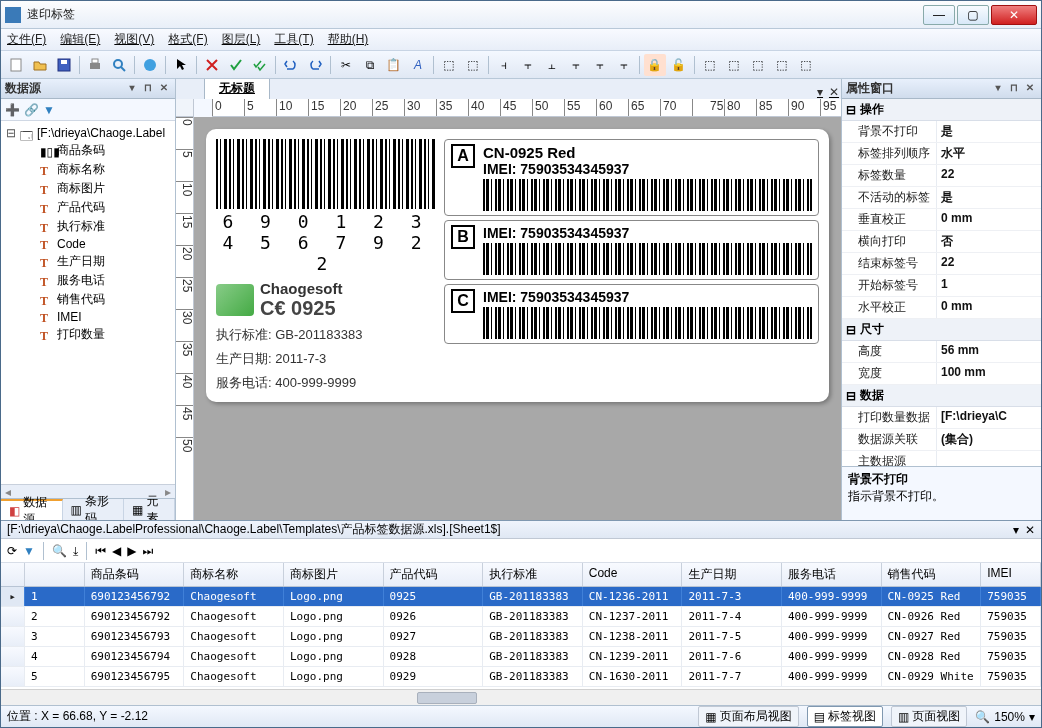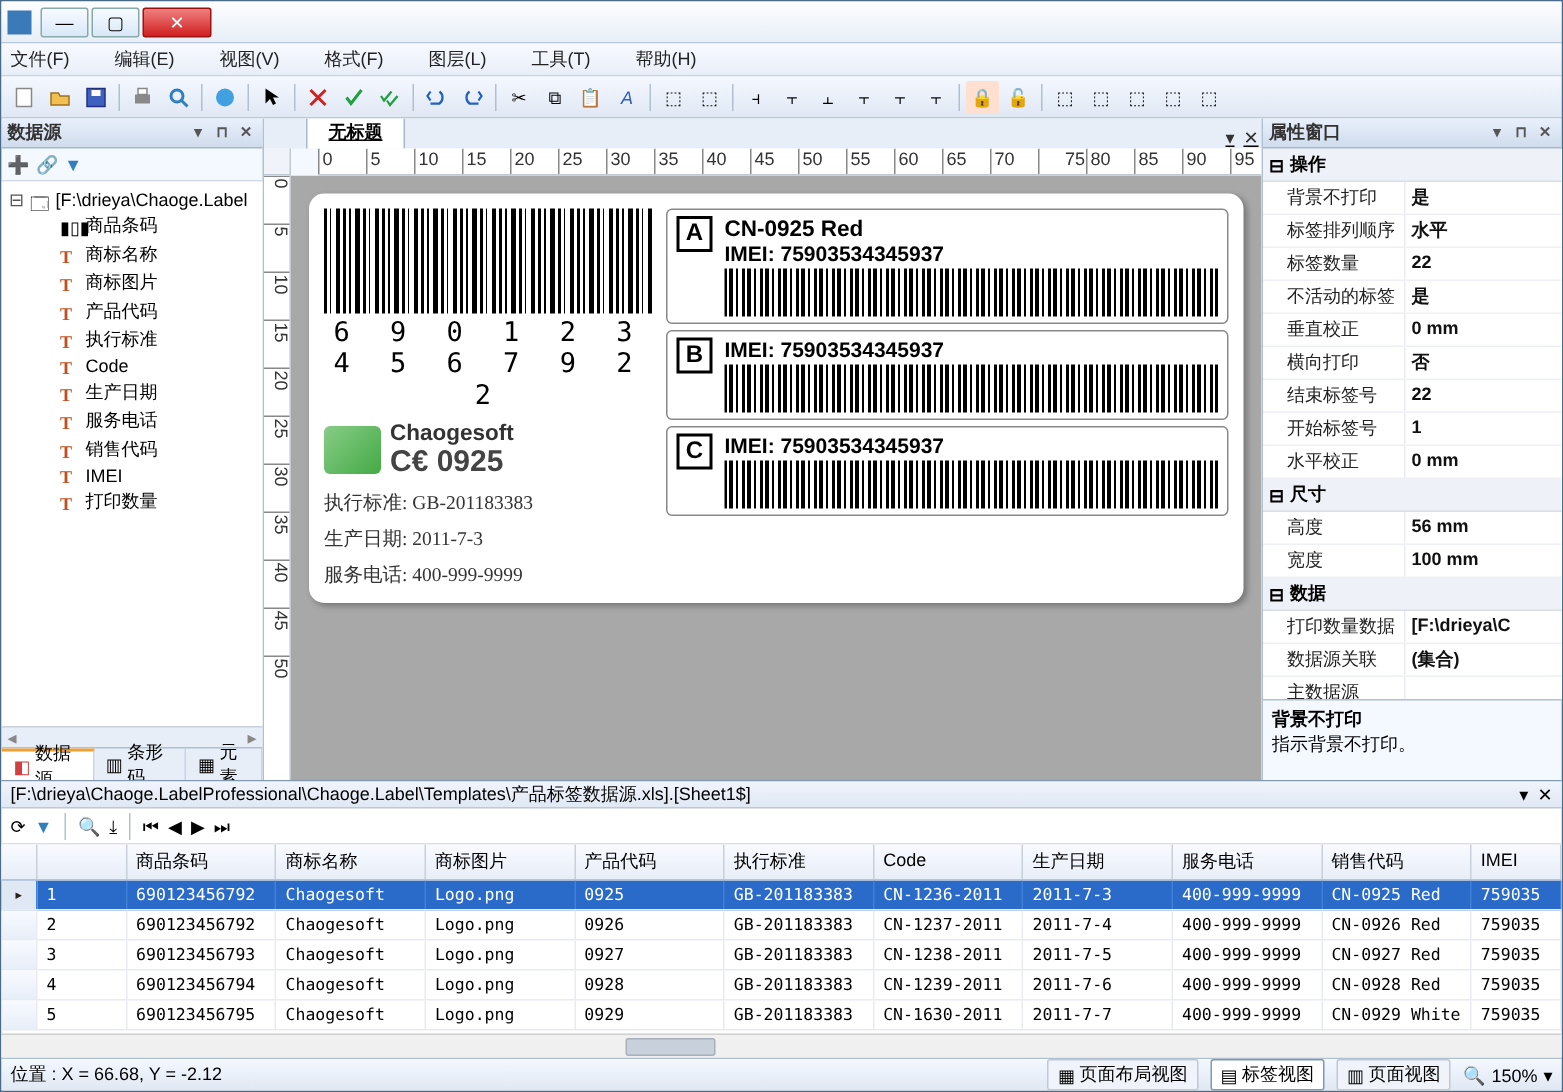--- a/index.html
+++ b/index.html
@@ -4,21 +4,21 @@
 <style>
 *{box-sizing:border-box;margin:0;padding:0;font-family:"Microsoft YaHei",SimSun,Arial,sans-serif;font-size:12px;}
 body{background:#d4e5f7;overflow:hidden;}
 .window{width:1042px;height:728px;background:#fff;border:1px solid #4a6a8a;display:flex;flex-direction:column;}
 .titlebar{height:28px;background:linear-gradient(#fdfdfe,#e8eff8);display:flex;align-items:center;padding:0 4px;border-bottom:1px solid #b8c8d8;}
 .titlebar .appicon{width:16px;height:16px;background:#3a7ab8;margin-right:6px;}
 .titlebar .title{flex:1;color:#222;}
 .winbtns{display:flex;gap:2px;}
 .winbtn{width:32px;height:20px;border:1px solid #8aa;background:linear-gradient(#f8fbff,#d8e8f8);display:flex;align-items:center;justify-content:center;border-radius:2px;}
 .winbtn.close{background:linear-gradient(#f08080,#d02020);border-color:#a01010;color:#fff;width:46px;}
-.menubar{height:22px;background:linear-gradient(#f8faff,#e8eef8);display:flex;align-items:center;padding:0 6px;gap:30px;border-bottom:1px solid #c8d4e4;}
+.menubar{height:22px;background:linear-gradient(#f8faff,#e8eef8);display:flex;align-items:center;padding:0 6px;gap:14px;border-bottom:1px solid #c8d4e4;text-decoration:underline;}
 .menubar span{color:#222;cursor:default;}
 .toolbar{height:28px;background:linear-gradient(#f4f8ff,#e0e8f4);border-bottom:1px solid #b8c8d8;display:flex;align-items:center;padding:0 4px;gap:2px;}
 .tb-btn{width:22px;height:22px;display:flex;align-items:center;justify-content:center;border:1px solid transparent;border-radius:2px;}
 .tb-sep{width:1px;height:18px;background:#b0c0d0;margin:0 2px;}
 .mainrow{flex:1;display:flex;overflow:hidden;}
 .leftpanel{width:175px;background:#f4f8ff;border-right:1px solid #b0c0d0;display:flex;flex-direction:column;}
 .panel-header{height:20px;background:linear-gradient(#e8f0fc,#d0dcec);border-bottom:1px solid #a8b8c8;display:flex;align-items:center;padding:0 4px;font-weight:bold;color:#333;}
 .panel-header .sp{flex:1;}
 .panel-header .pbtn{width:14px;height:14px;margin-left:2px;color:#555;font-size:10px;text-align:center;}
 .left-tools{height:22px;display:flex;align-items:center;padding:2px 4px;gap:4px;border-bottom:1px solid #d0d8e4;}
@@ -43,21 +43,21 @@
 .canvas{flex:1;background:#a8a8a8;overflow:auto;position:relative;padding:12px;}
 .label-sheet{background:#fff;border-radius:10px;padding:10px;display:flex;gap:8px;box-shadow:2px 2px 4px rgba(0,0,0,.3);}
 .label-left{width:220px;display:flex;flex-direction:column;}
 .barcode-big{height:70px;background:repeating-linear-gradient(90deg,#000 0 2px,#fff 2px 4px,#000 4px 5px,#fff 5px 8px,#000 8px 11px,#fff 11px 13px);}
 .barcode-num{font-family:monospace;font-size:18px;letter-spacing:8px;text-align:center;margin-top:2px;}
 .brand-row{display:flex;align-items:center;gap:6px;margin-top:6px;}
 .brand-logo{width:38px;height:32px;background:linear-gradient(135deg,#8c8,#4a4);border-radius:4px;}
 .brand-txt{display:flex;flex-direction:column;}
 .brand-name{font-weight:bold;font-size:15px;color:#333;}
 .brand-ce{font-size:20px;font-weight:bold;color:#444;}
-.detail-line{font-size:13px;color:#333;margin-top:6px;font-family:Liberation Serif, serif;}
+.detail-line{font-size:13px;color:#333;margin-top:6px;font-family:Liberation Sans, sans-serif;}
 .label-right{flex:1;display:flex;flex-direction:column;gap:4px;}
 .imei-box{border:1px solid #888;border-radius:4px;padding:4px 6px;display:flex;gap:8px;align-items:flex-start;}
 .imei-letter{border:2px solid #000;width:24px;height:24px;display:flex;align-items:center;justify-content:center;font-weight:bold;font-size:16px;}
 .imei-content{flex:1;}
 .imei-title{font-weight:bold;font-size:15px;}
 .imei-sub{font-weight:bold;font-size:14px;}
 .barcode-sm{height:32px;background:repeating-linear-gradient(90deg,#000 0 2px,#fff 2px 3px,#000 3px 6px,#fff 6px 8px,#000 8px 9px,#fff 9px 12px);margin-top:2px;}
 .rightpanel{width:200px;background:#f4f8ff;border-left:1px solid #b0c0d0;display:flex;flex-direction:column;}
 .propgrid{flex:1;overflow:auto;background:#fff;font-size:11px;}
 .prop-cat{background:#eef2f8;padding:2px 4px;font-weight:bold;border-bottom:1px solid #d8dee8;display:flex;align-items:center;gap:4px;}
@@ -89,20 +89,21 @@
 .sb-btn.active{background:#fff;border-color:#8098b0;}
 .zoom{display:flex;align-items:center;gap:4px;}
 svg{display:block;}
 </style>
 </head>
 <body>
 
 <div class="window">
   <div class="titlebar">
     <div class="appicon"></div>
+    <div class="title">速印标签</div>
     <div class="winbtns">
       <div class="winbtn">—</div>
       <div class="winbtn">▢</div>
       <div class="winbtn close">✕</div>
     </div>
   </div>
 
   <div class="menubar">
     <span>文件(F)</span>
     <span>编辑(E)</span>

